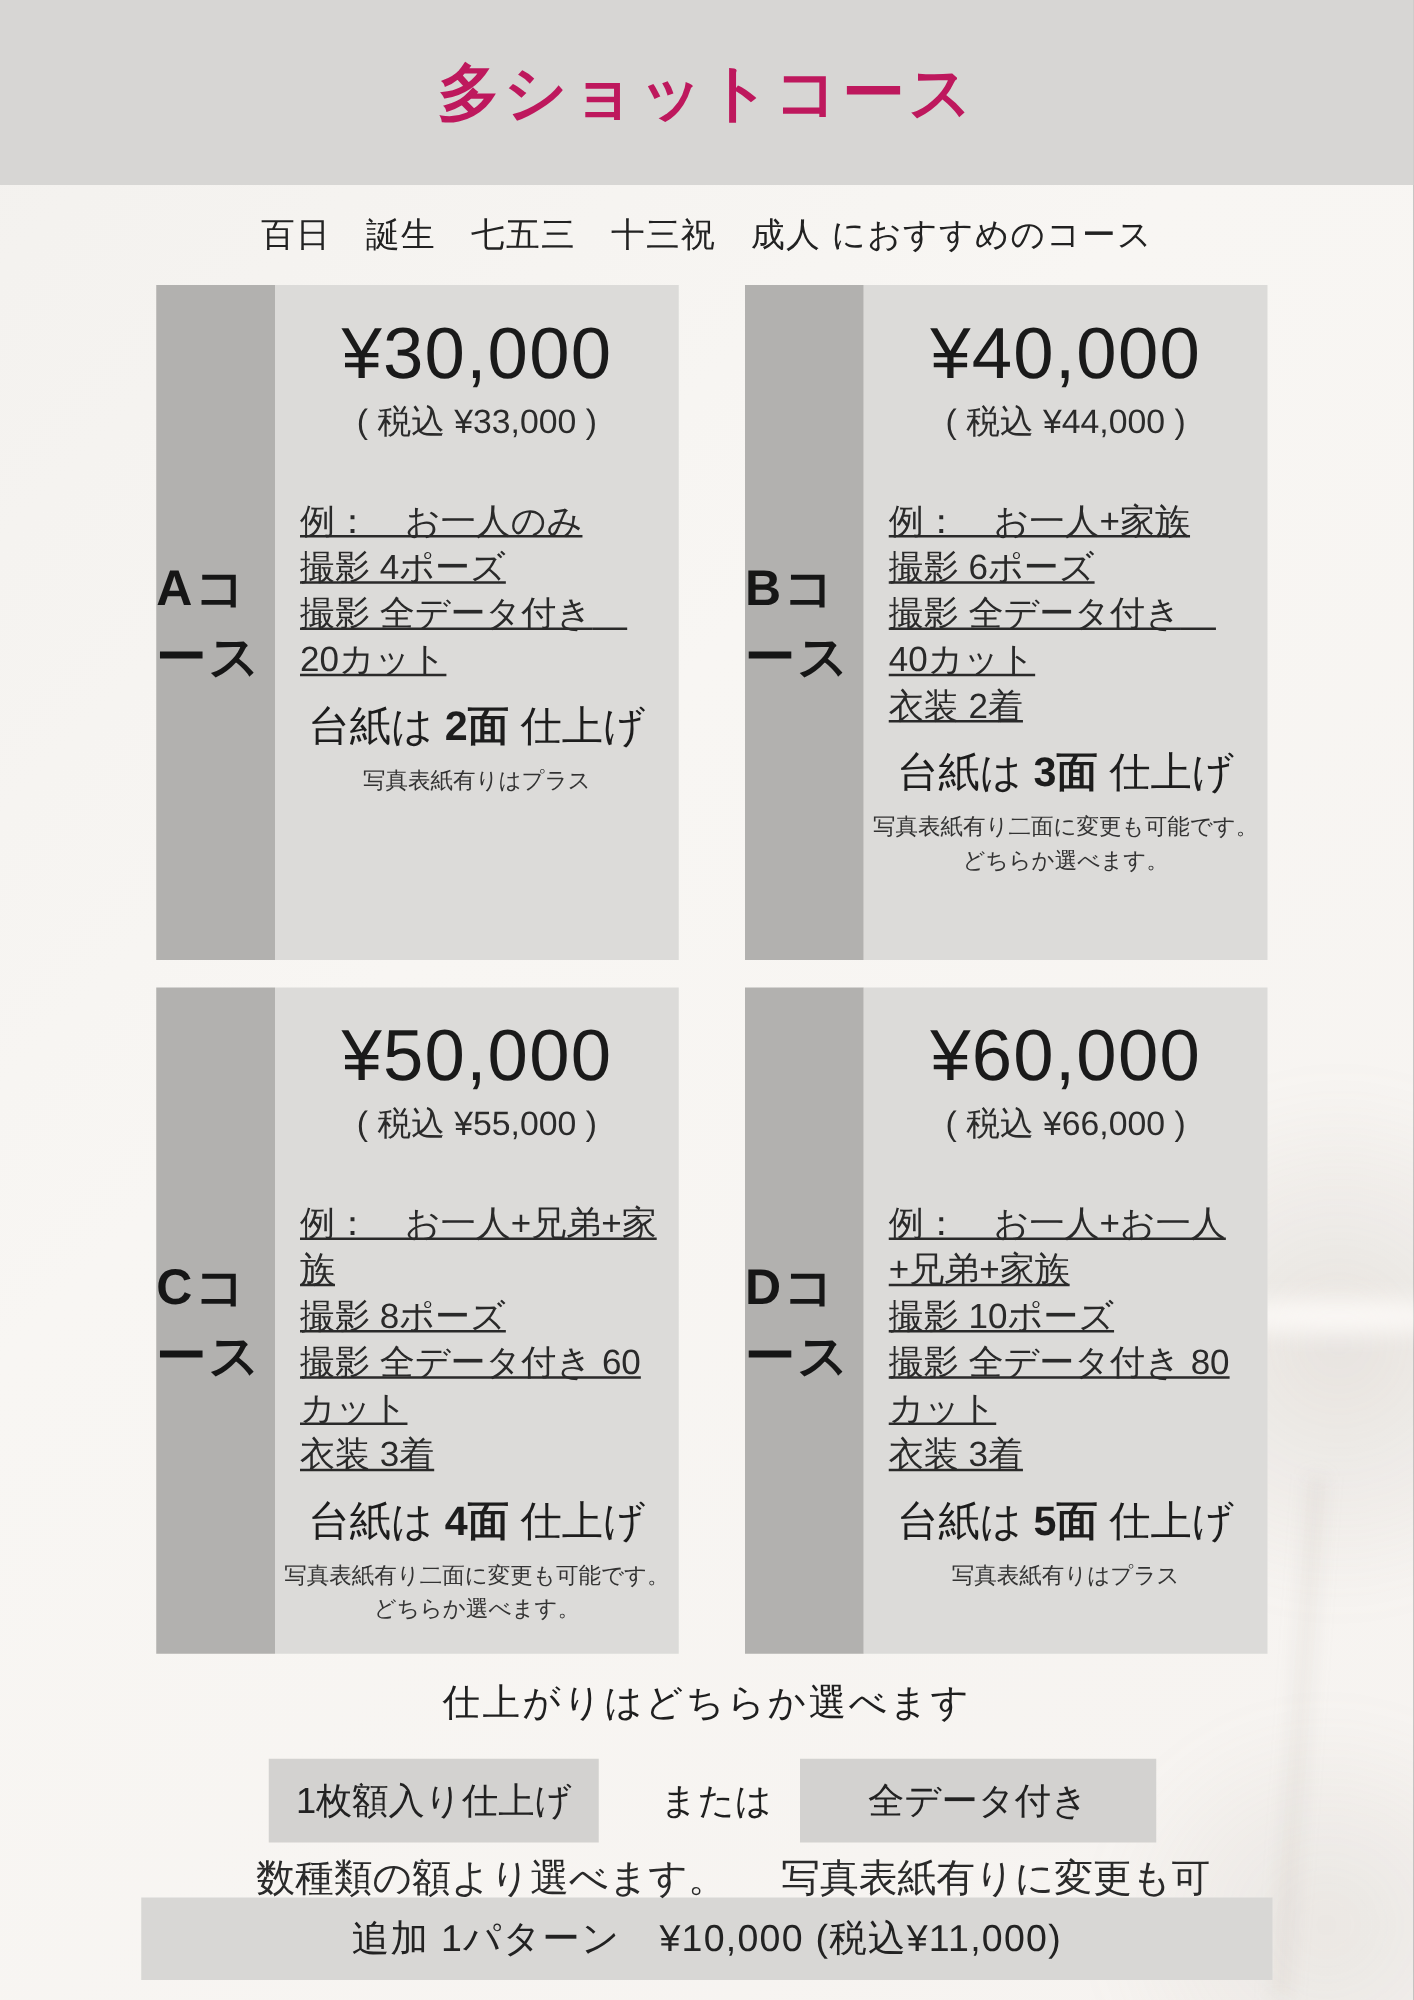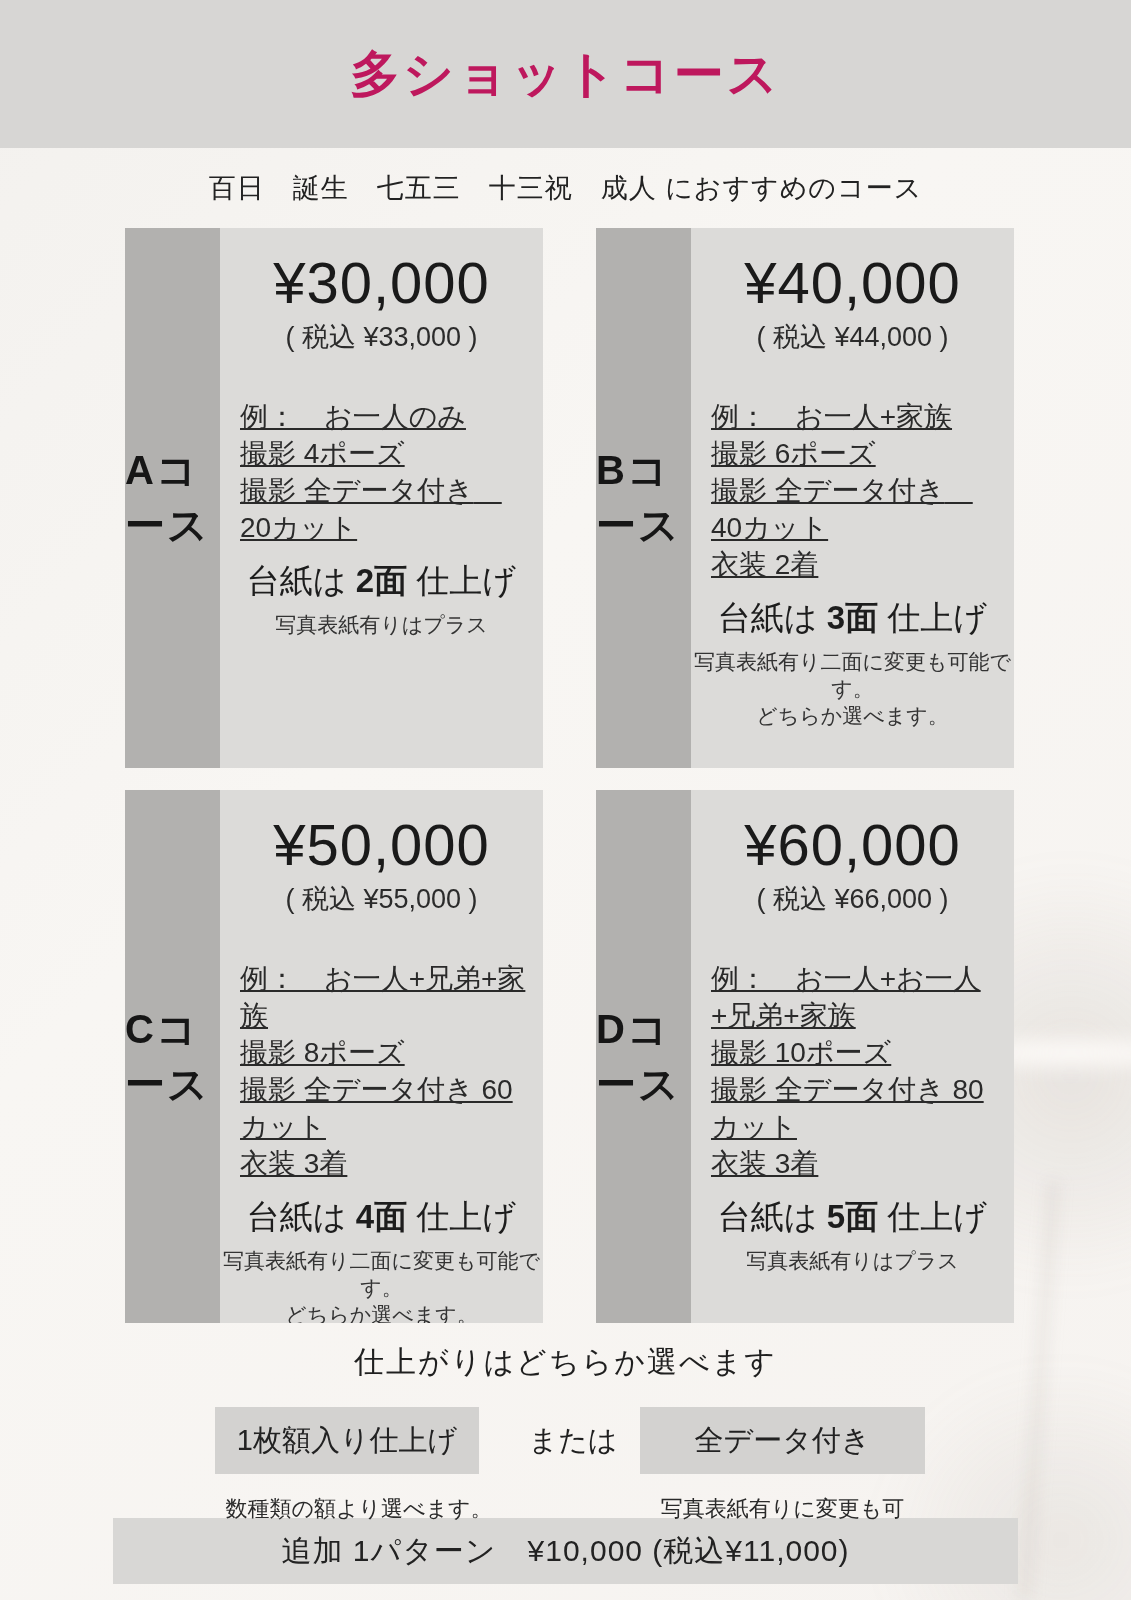--- a/index.html
+++ b/index.html
@@ -64,39 +64,39 @@
     flex:1; background:#dcdbd9; text-align:center; overflow:hidden;
   }
   .price { margin-top:22px; font-size:58px; letter-spacing:1px; color:#1a1a1a; line-height:66px; }
   .tax-note { margin-top:4px; font-size:27px; color:#2b2b2b; line-height:34px; }
   .details {
     margin:44px 14px 0 20px; text-align:left;
     font-size:28px; line-height:37px; color:#2a2a2a;text-decoration:underline;
   }
   .mount-line { margin-top:13px; font-size:33px; color:#1d1d1d; }
   .mount-line .mount-bold { font-weight:bold; }
-  .notes { margin-top:7px; font-size:21px; line-height:27px; color:#333; }
+  .notes { margin-top:7px; font-size:18px; line-height:27px; color:#333; }
 
   .finish-section { position:absolute; left:113px; top:1342px; width:905px; }
   .finish-heading { text-align:center; font-size:30px; letter-spacing:2px; color:#1f1f1f; }
   .options-row { position:relative; margin-top:24px; height:67px; }
   .option-box {
     position:absolute; top:0; height:67px; background:#d3d2d0;
     display:flex; align-items:center; justify-content:center;
     font-size:29px; color:#222;
   }
   .option-box.left-box { left:102px; width:264px; }
   .option-box.right-box { left:527px; width:285px; }
   .or-label {
     position:absolute; left:392px; top:0; width:136px; height:67px;
     display:flex; align-items:center; justify-content:center;
     font-size:29px; color:#1f1f1f;
   }
   .captions-row { position:relative; margin-top:8px; height:30px; }
-  .option-caption { position:absolute; top:12px; text-align:center; font-size:22px; color:#2a2a2a; white-space:nowrap; }
+  .option-caption { position:absolute; top:0; text-align:center; font-size:31px; color:#2a2a2a; white-space:nowrap; }
   .option-caption.left-caption { left:92px; width:308px; }
   .option-caption.right-caption { left:512px; width:315px; }
   .addon-bar {
     margin-top:6px; height:66px; background:#d8d7d5;
     display:flex; align-items:center; justify-content:center;
     font-size:30px; color:#222; letter-spacing:1px;
   }
 </style>
 </head>
 <body>

